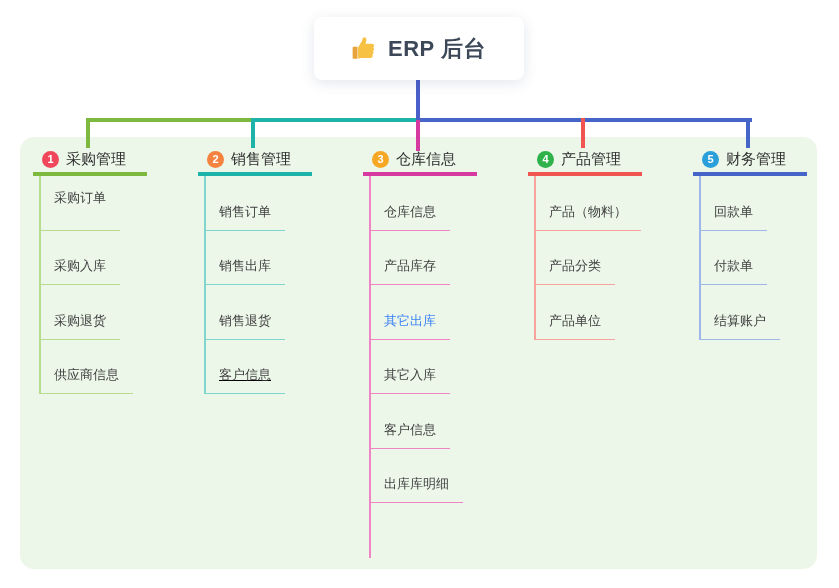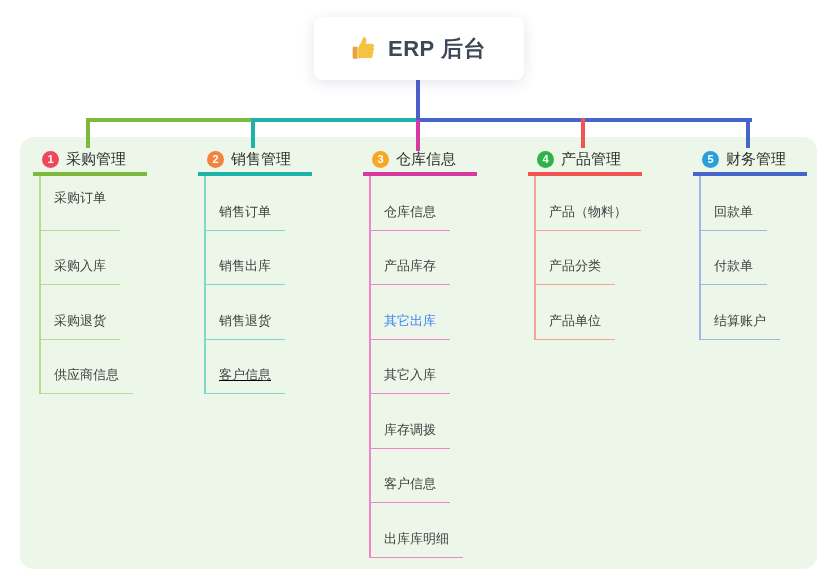--- a/index.html
+++ b/index.html
@@ -102,23 +102,20 @@
           <div class="child-row" style="border-bottom-color: rgb(239, 133, 197);">
             <span class="child-label" style="color: rgb(63, 63, 63);">产品库存</span>
           </div>
           <div class="child-row" style="border-bottom-color: rgb(239, 133, 197);">
             <span class="child-label" style="color: #3b82f6;">其它出库</span>
           </div>
           <div class="child-row" style="border-bottom-color: rgb(239, 133, 197);">
             <span class="child-label" style="color: rgb(63, 63, 63);">其它入库</span>
           </div>
           <div class="child-row" style="border-bottom-color: rgb(239, 133, 197);">
-            <span class="child-label" style="color: rgb(63, 63, 63);">库存调拨</span>
-          </div>
-          <div class="child-row" style="border-bottom-color: rgb(239, 133, 197);">
             <span class="child-label" style="color: rgb(63, 63, 63);">客户信息</span>
           </div>
           <div class="child-row" style="border-bottom-color: rgb(239, 133, 197);">
             <span class="child-label" style="color: rgb(63, 63, 63);">出库库明细</span>
           </div>
         </div>
       </div>
       <div class="branch" style="left: 528px;">
         <div class="branch-header" style="border-bottom-color: rgb(240, 85, 82);">
           <span class="badge" style="background: rgb(47, 178, 74);">4</span>

